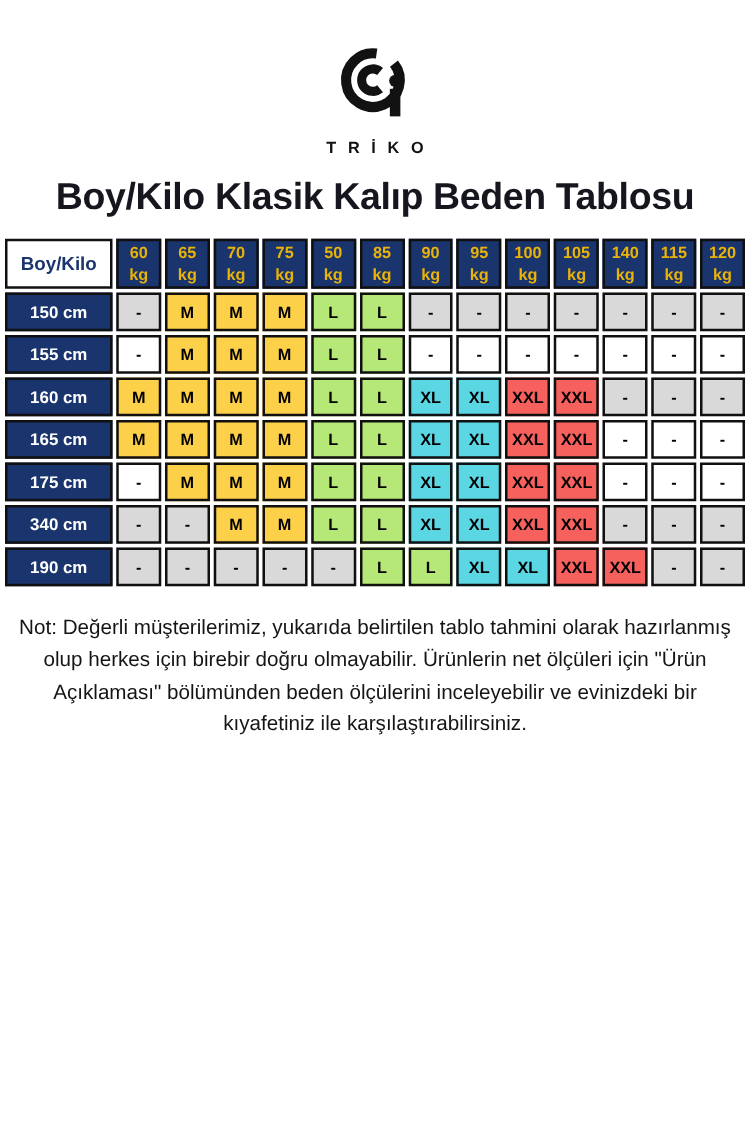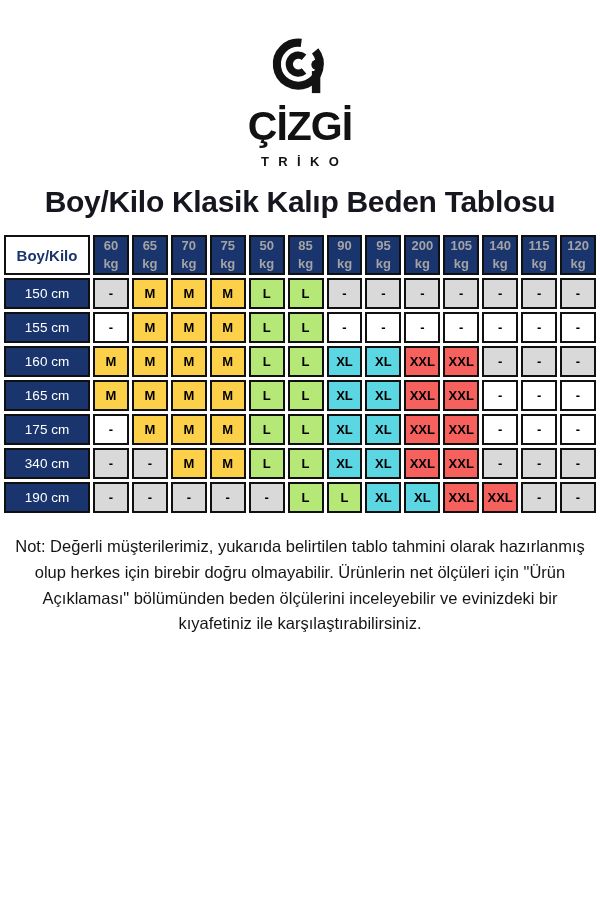--- a/index.html
+++ b/index.html
@@ -37,27 +37,27 @@
   }
   .size-table th, .size-table td {
     border: 2px solid var(--border, #101010);
     padding: 0; text-align: center; vertical-align: middle;
   }
   .corner {
     background: #ffffff; color: var(--navy, #1a366e);
     font-size: 15px; font-weight: 700; border-width: 2.5px;
   }
   .weight {
-    background: var(--navy, #1a366e); color: #a3a3a3;
+    background: var(--navy, #1a366e); color: #eab308;
     font-weight: 700; font-size: 13px; padding: 6px 0;
   }
   .weight span { display: block; line-height: 1.4; }
   .height {
     background: var(--navy, #1a366e); color: #ffffff;
-    font-weight: 400; font-size: 13.5px; height: 27px;
+    font-weight: 700; font-size: 13.5px; height: 27px;
   }
   td.cell { font-weight: 700; font-size: 13px; color: #000000; height: 31px; }
 
   
   .note {
     width: 574px; margin: 18px auto 0; text-align: center;
     font-size: 16.5px; line-height: 1.55; color: #151515;
   }
 </style>
 </head>
@@ -69,21 +69,20 @@
     <svg width="58" height="62" viewBox="0 0 100 104" fill="none">
 
       <path d="M 52.2 10.4 A 37 37 0 1 0 76.2 24.2" stroke="#121212" stroke-width="14" fill="none"></path>
 
       <path d="M 57 35.1 A 15.5 15.5 0 1 0 57 58.9" stroke="#121212" stroke-width="12.5" fill="none"></path>
 
       <circle cx="78" cy="48" r="8.5" fill="#121212"></circle>
 
       <rect x="70.5" y="59" width="14.5" height="38" fill="#121212"></rect>
     </svg>
-    <div class="wordmark">ÇİZGİ</div>
     <div class="submark">TRİKO</div>
   </header>
 
   <h1 class="title">Boy/Kilo Klasik Kalıp Beden Tablosu</h1>
 
   <table class="size-table">
     <colgroup>
       <col style="width:86px">
     </colgroup>
     <thead>
@@ -115,21 +114,21 @@
           </th>
           <th class="weight">
             <span>90</span>
             <span>kg</span>
           </th>
           <th class="weight">
             <span>95</span>
             <span>kg</span>
           </th>
           <th class="weight">
-            <span>200</span>
+            <span>100</span>
             <span>kg</span>
           </th>
           <th class="weight">
             <span>105</span>
             <span>kg</span>
           </th>
           <th class="weight">
             <span>140</span>
             <span>kg</span>
           </th>

